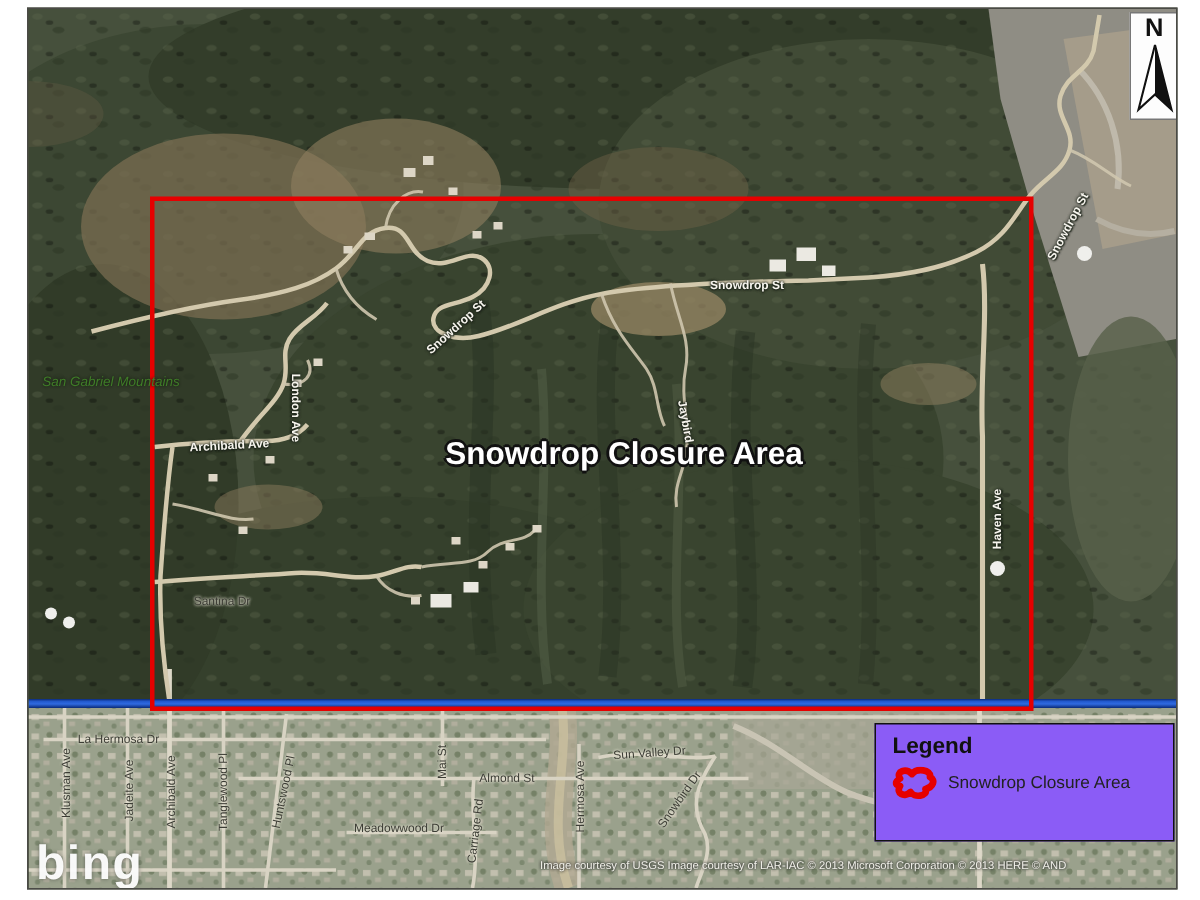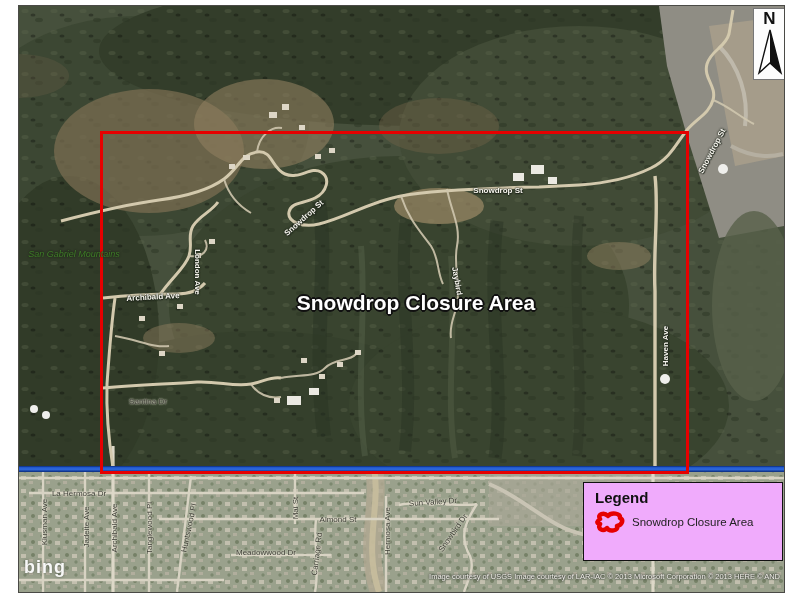--- a/index.html
+++ b/index.html
@@ -20,29 +20,29 @@
   .closure-label{position:absolute;left:397px;top:297px;transform:translate(-50%,-50%);
       font-size:21px;font-weight:bold;color:#ffffff;white-space:nowrap;
       text-shadow:-2px 0 0 #111,2px 0 0 #111,0 -2px 0 #111,0 2px 0 #111,
                   -1px -1px 0 #111,1px 1px 0 #111,1px -1px 0 #111,-1px 1px 0 #111;}
   .region-label{position:absolute;left:55px;top:248px;transform:translate(-50%,-50%);
       font-size:9px;font-style:italic;color:#3f7d28;white-space:nowrap;
       text-shadow:0 0 2px #10150c;}
   .north{position:absolute;left:734px;top:2px;width:33px;height:72px;background:#fdfdfd;
       border:1px solid #777;box-sizing:border-box;text-align:center;}
   .north .n{font-size:17px;font-weight:bold;color:#111;line-height:20px;}
-  .legend{position:absolute;left:564px;top:476px;width:200px;height:79px;background:#f0abfc;
+  .legend{position:absolute;left:564px;top:476px;width:200px;height:79px;background:#8b5cf6;
       border:1px solid #111;box-sizing:border-box;padding:6px 0 0 11px;}
   .legend-title{font-size:15px;font-weight:bold;color:#111;margin-bottom:5px;}
   .legend-item{display:flex;align-items:center;height:22px;}
   .legend-item svg{margin-right:7px;flex:0 0 auto;}
   .legend-item span{font-size:11.5px;color:#222;}
-  .bing{position:absolute;left:5px;top:551px;font-size:18px;font-weight:bold;
+  .bing{position:absolute;left:5px;top:551px;font-size:32px;font-weight:bold;
       letter-spacing:1px;color:rgba(255,255,255,.95);text-shadow:0 0 3px rgba(40,40,40,.5);}
-  .attribution{position:absolute;right:4px;top:566px;width:420px;text-align:right;
+  .attribution{position:absolute;right:4px;top:566px;width:420px;text-align:left;
       font-size:7.5px;color:#f2f1ea;text-shadow:0 0 2px #333,0 0 2px #333;}
 </style>
 </head>
 <body>
 
 <div class="page">
   <div class="map">
 
     <svg class="terrain" width="765" height="586" viewBox="0 0 765 586">
       <defs>

